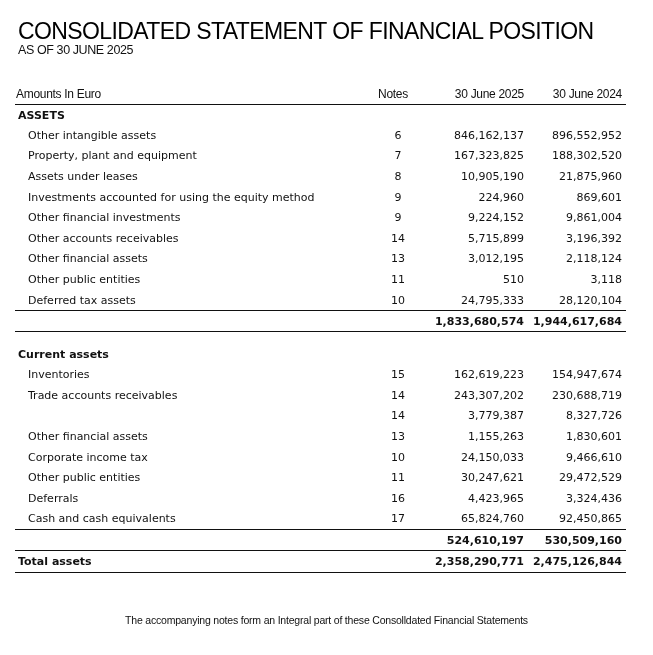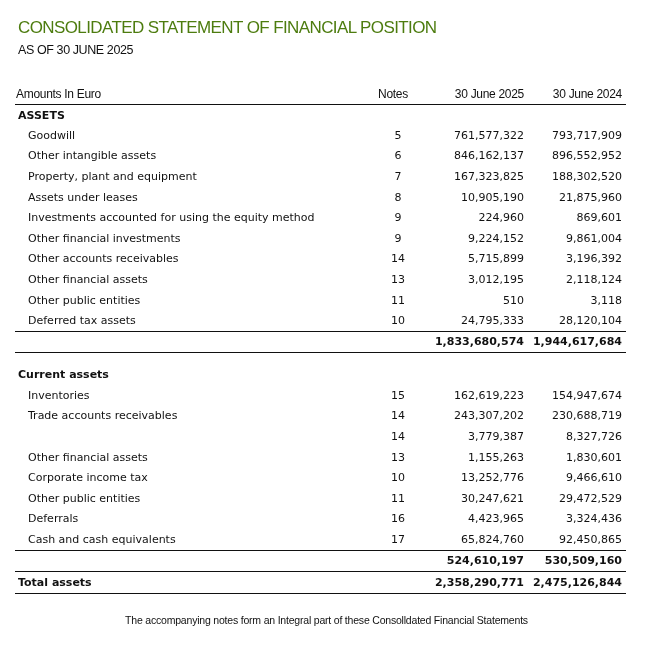--- a/index.html
+++ b/index.html
@@ -4,21 +4,21 @@
   <style>
     html, body { margin: 0; padding: 0; background: #ffffff; }
     body {
       width: 653px; height: 655px; position: relative; overflow: hidden;
       font-family: "DejaVu Sans", "Liberation Sans", sans-serif;
       color: #111111;
     }
     .title {
       position: absolute; left: 18px; top: 18px;
       font-family: "Liberation Sans", sans-serif;
-      font-size: 17px; letter-spacing: -0.6px; color: #4d7c0f;
+      font-size: 23px; letter-spacing: -0.6px; color: #000000;
       white-space: nowrap;
       text-align: center;
     }
     .subtitle {
       position: absolute; left: 18px; top: 43px;
       font-family: "Liberation Sans", sans-serif;
       font-size: 12.5px; letter-spacing: -0.4px; color: #111;
       white-space: nowrap;
     }
     .table {
@@ -63,26 +63,20 @@
     <span class="col-v1">30 June 2025</span>
     <span class="col-v2">30 June 2024</span>
   </div>
 
   <div class="row section">
     <span class="col-label bold">ASSETS</span>
   </div>
 
   <div id="nc-rows">
       <div class="row">
-        <span class="col-label indent">Goodwill</span>
-        <span class="col-notes">5</span>
-        <span class="col-v1">761,577,322</span>
-        <span class="col-v2">793,717,909</span>
-      </div>
-      <div class="row">
         <span class="col-label indent">Other intangible assets</span>
         <span class="col-notes">6</span>
         <span class="col-v1">846,162,137</span>
         <span class="col-v2">896,552,952</span>
       </div>
       <div class="row">
         <span class="col-label indent">Property, plant and equipment</span>
         <span class="col-notes">7</span>
         <span class="col-v1">167,323,825</span>
         <span class="col-v2">188,302,520</span>
@@ -162,21 +156,21 @@
       </div>
       <div class="row">
         <span class="col-label indent">Other financial assets</span>
         <span class="col-notes">13</span>
         <span class="col-v1">1,155,263</span>
         <span class="col-v2">1,830,601</span>
       </div>
       <div class="row">
         <span class="col-label indent">Corporate income tax</span>
         <span class="col-notes">10</span>
-        <span class="col-v1">13,252,776</span>
+        <span class="col-v1">24,150,033</span>
         <span class="col-v2">9,466,610</span>
       </div>
       <div class="row">
         <span class="col-label indent">Other public entities</span>
         <span class="col-notes">11</span>
         <span class="col-v1">30,247,621</span>
         <span class="col-v2">29,472,529</span>
       </div>
       <div class="row">
         <span class="col-label indent">Deferrals</span>

